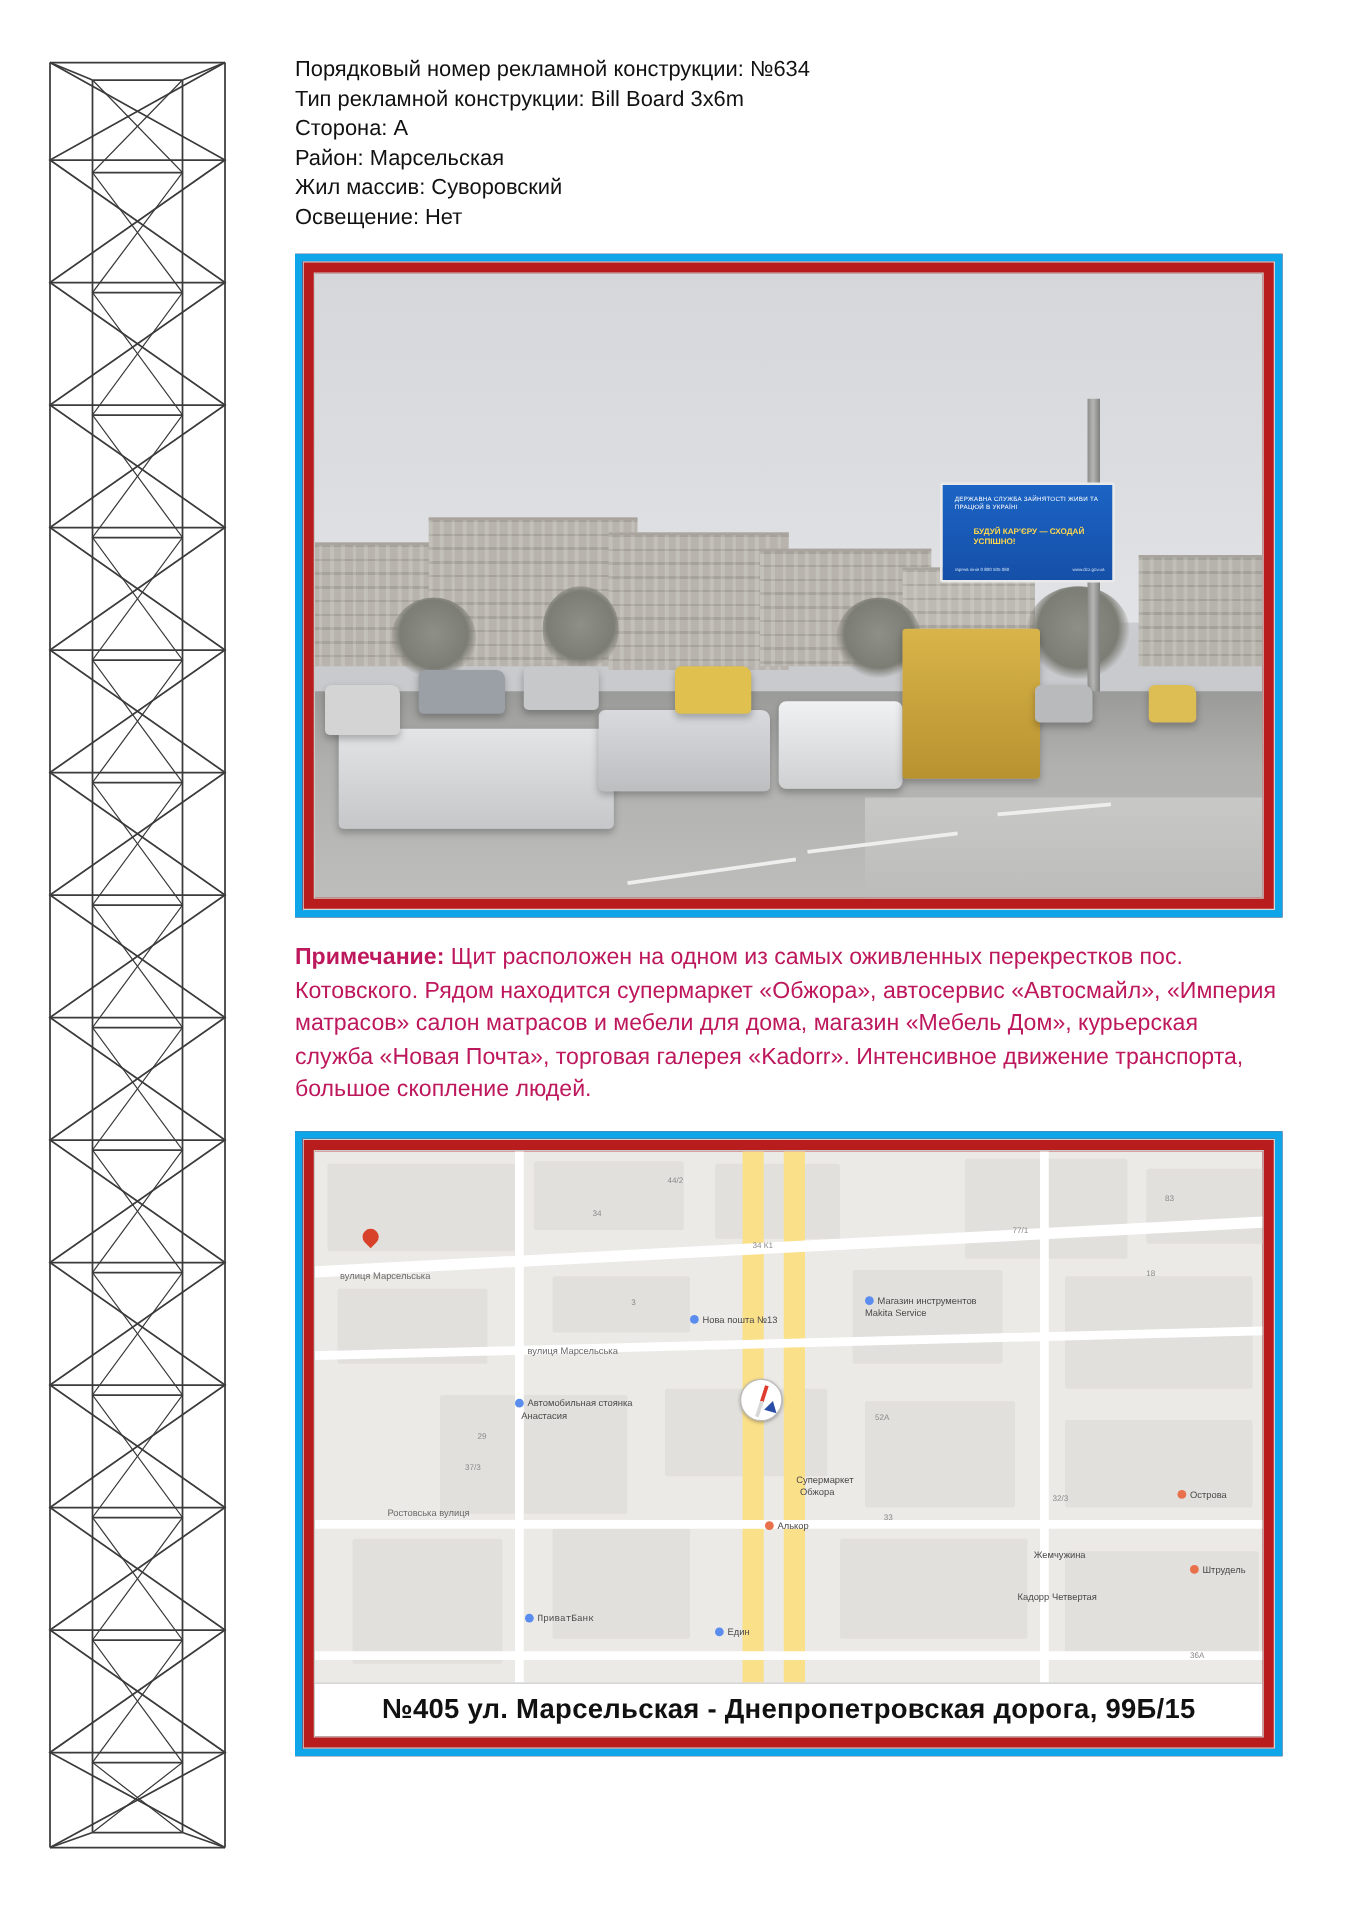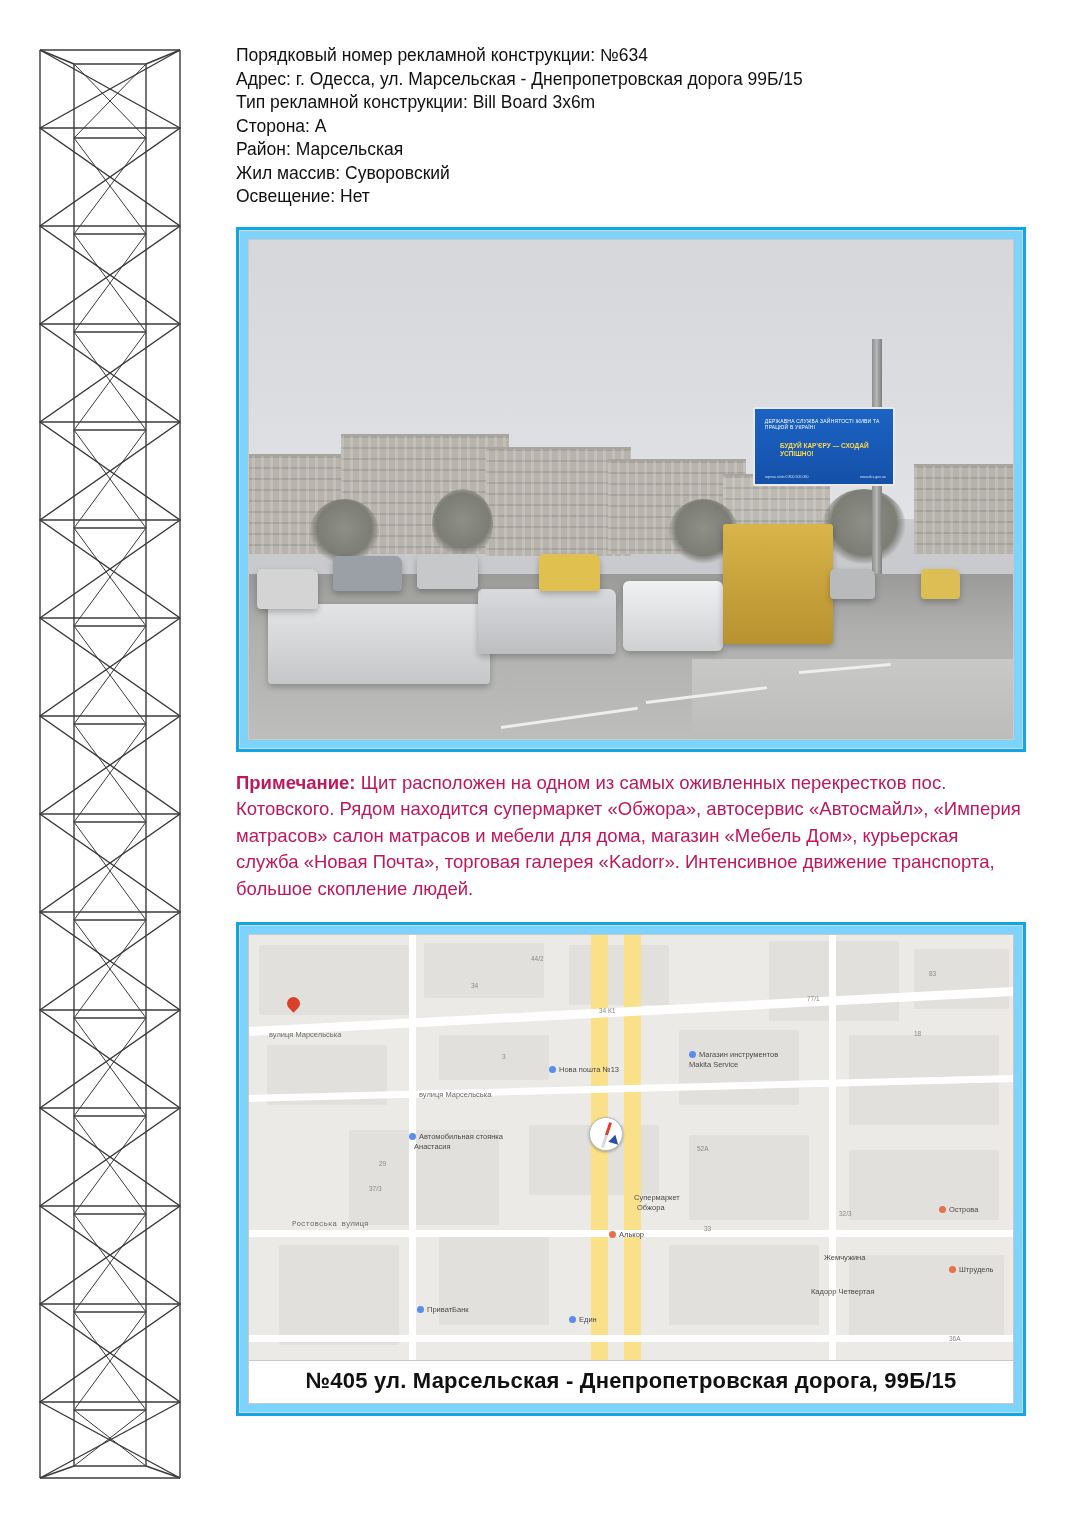--- a/index.html
+++ b/index.html
@@ -36,22 +36,22 @@
     line-height: 23.5px;
     color: #111;
     white-space: nowrap;
   }
   .spec-line .lbl { font-weight: normal; }
 
   
   .frame {
     margin-top: 18px;
     padding: 9px;
-    background: #7dd3fc;
-    border: 3px solid #0ea5e9;
+    background: #b91c1c;
+    border: 6px solid #0ea5e9;
     box-shadow: 0 0 0 1px #d6d6d6 inset;
   }
   .frame-inner {
     border: 1px solid #c9c9c9;
     overflow: hidden;
     position: relative;
   }
 
   
   .photo {
@@ -274,24 +274,20 @@
 </div>
 
 <div id="content">
 
   <div>
     <div class="spec-line">
       <span class="lbl">Порядковый номер рекламной конструкции:</span>
       <span>№634</span>
     </div>
     <div class="spec-line">
-      <span class="lbl">Адрес:</span>
-      <span>г. Одесса, ул. Марсельская - Днепропетровская дорога 99Б/15</span>
-    </div>
-    <div class="spec-line">
       <span class="lbl">Тип рекламной конструкции:</span>
       <span>Bill Board 3x6m</span>
     </div>
     <div class="spec-line">
       <span class="lbl">Сторона:</span>
       <span>А</span>
     </div>
     <div class="spec-line">
       <span class="lbl">Район:</span>
       <span>Марсельская</span>
@@ -390,36 +386,36 @@
 
         <div class="pin" style="left:38px; top:62px;"></div>
         <div class="compass" style="left:340px; top:182px;">
           <div class="needle"></div>
           <div class="arrow"></div>
         </div>
 
         <div id="map-streets">
             <div class="mlabel" style="left: 20px; top: 95px;">вулиця Марсельська</div>
             <div class="mlabel" style="left: 170px; top: 155px;">вулиця Марсельська</div>
-            <div class="mlabel" style="left: 43px; top: 285px; font-family: Liberation Mono, monospace;">Ростовська вулиця</div>
+            <div class="mlabel" style="left: 58px; top: 285px;">Ростовська вулиця</div>
           </div>
         <div id="map-pois">
             <div class="poi" style="left: 300px; top: 130px;"><span class="dot dotb"></span>Нова пошта №13</div>
             <div class="poi" style="left: 440px; top: 115px;"><span class="dot dotb"></span>Магазин инструментов</div>
             <div class="poi" style="left: 440px; top: 125px;">Makita Service</div>
             <div class="poi" style="left: 160px; top: 197px;"><span class="dot dotb"></span>Автомобильная стоянка</div>
             <div class="poi" style="left: 165px; top: 207px;">Анастасия</div>
             <div class="poi" style="left: 385px; top: 258px;">Супермаркет</div>
             <div class="poi" style="left: 388px; top: 268px;">Обжора</div>
             <div class="poi" style="left: 360px; top: 295px;"><span class="dot"></span>Алькор</div>
             <div class="poi" style="left: 680px; top: 270px; margin-left: 10px;"><span class="dot"></span>Острова</div>
             <div class="poi" style="left: 562px; top: 308px; margin-top: 44px;">Кадорр Четвертая</div>
             <div class="poi" style="left: 575px; top: 318px;">Жемчужина</div>
             <div class="poi" style="left: 700px; top: 330px;"><span class="dot"></span>Штрудель</div>
-            <div class="poi" style="left: 168px; top: 370px;"><span class="dot dotb"></span>ПриватБанк</div>
+            <div class="poi" style="left: 168px; top: 370px; font-family: Liberation Mono, monospace;"><span class="dot dotb"></span>ПриватБанк</div>
             <div class="poi" style="left: 320px; top: 380px;"><span class="dot dotb"></span>Един</div>
             <div class="poi" style="left: 185px; top: 427px;"><span class="dot dotb"></span>Південний</div>
           </div>
         <div id="map-nums">
             <div class="mlabel" style="left: 282px; top: 20px; font-size: 6.5px; color: rgb(138, 138, 138);">44/2</div>
             <div class="mlabel" style="left: 222px; top: 47px; font-size: 6.5px; color: rgb(138, 138, 138);">34</div>
             <div class="mlabel" style="left: 350px; top: 72px; font-size: 6.5px; color: rgb(138, 138, 138);">34 К1</div>
             <div class="mlabel" style="left: 558px; top: 60px; font-size: 6.5px; color: rgb(138, 138, 138);">77/1</div>
             <div class="mlabel" style="left: 680px; top: 35px; font-size: 6.5px; color: rgb(138, 138, 138);">83</div>
             <div class="mlabel" style="left: 665px; top: 95px; font-size: 6.5px; color: rgb(138, 138, 138);">18</div>

